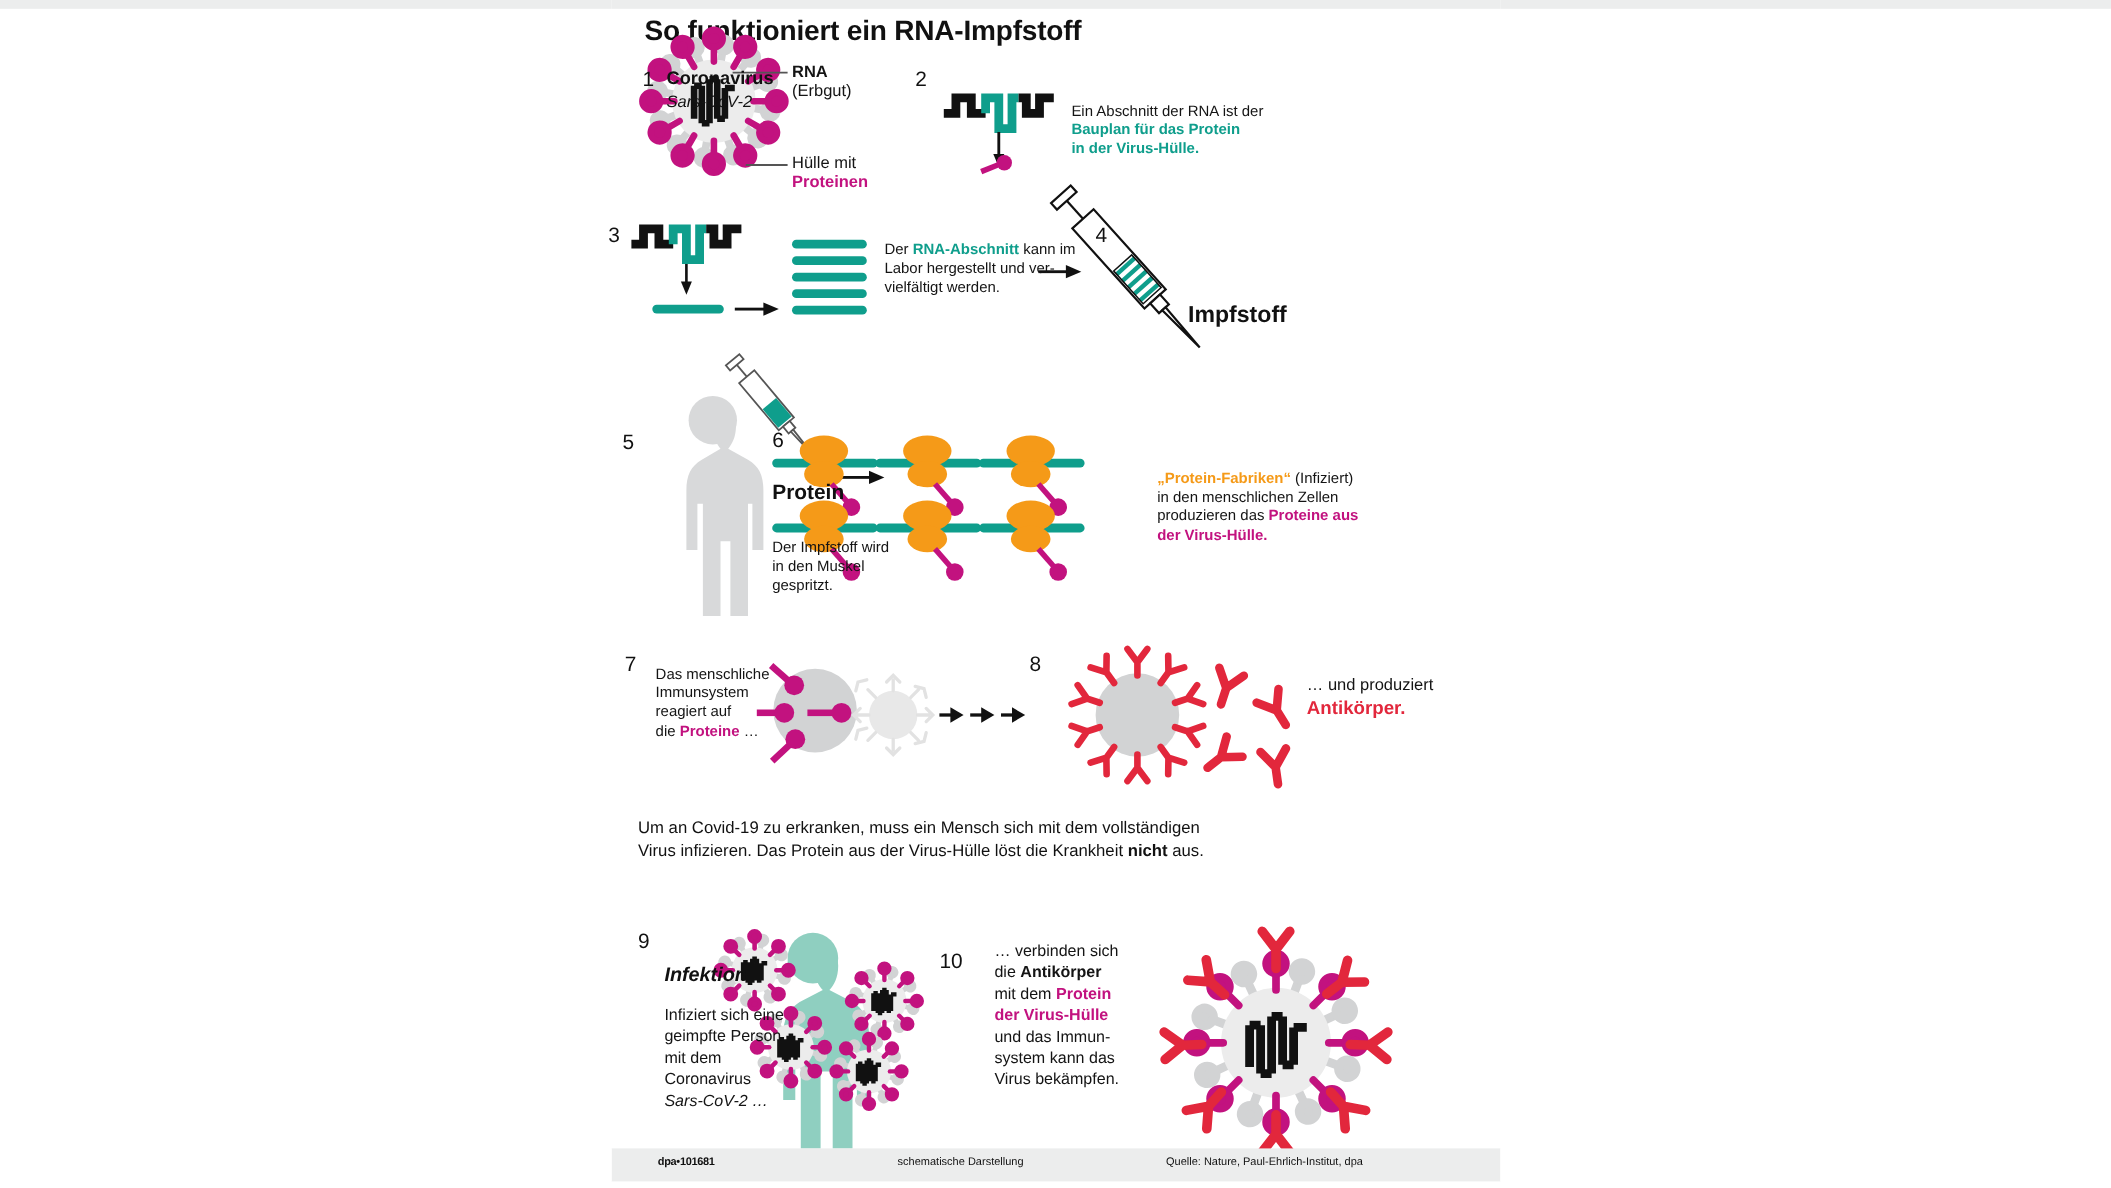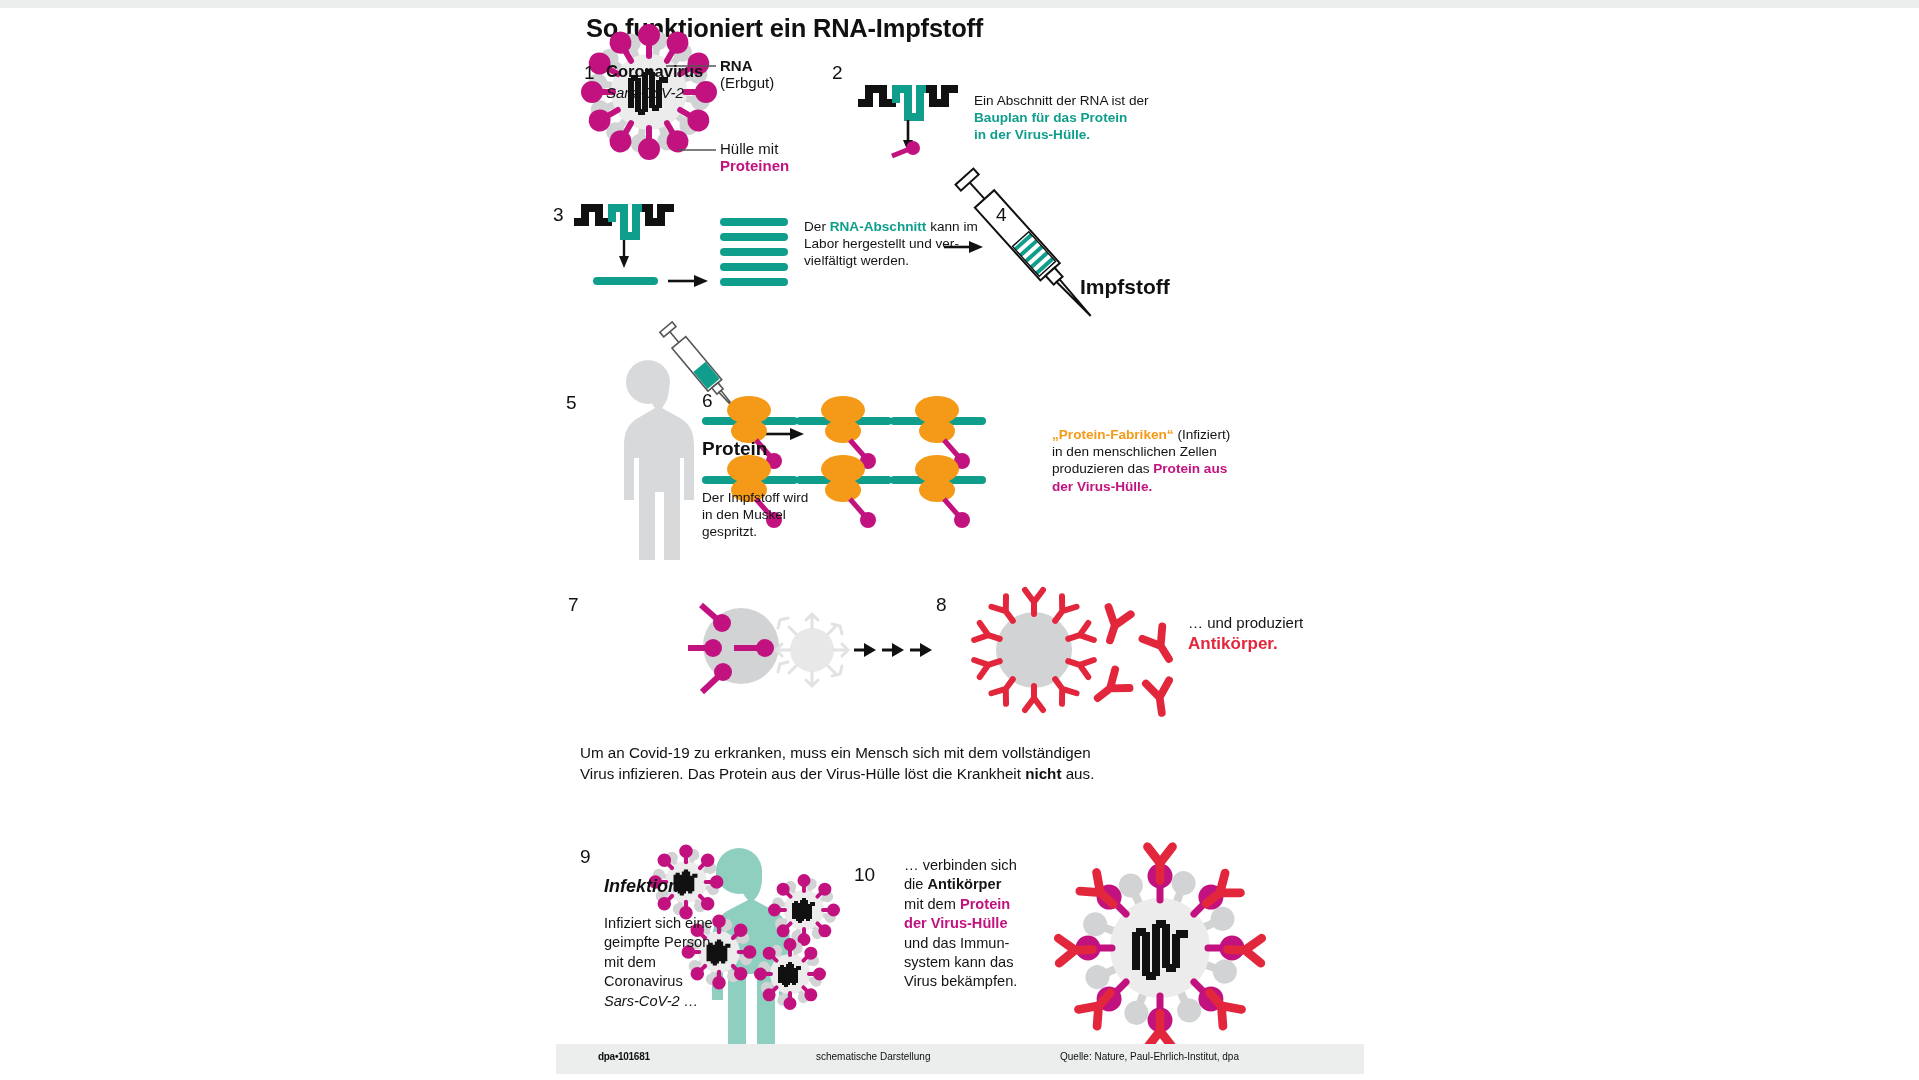--- a/index.html
+++ b/index.html
@@ -922,25 +922,31 @@
     <div class="txt" style="left:146px; top:489px; width:180px;">
       <span>Der Impfstoff wird</span><br>
       <span>in den Muskel</span><br>
       <span>gespritzt.</span>
     </div>
 
     <div class="step-num" style="left:146px; top:390px;">6</div>
     <div class="txt" style="left:496px; top:426px; width:240px;">
       <b class="orange">„Protein-Fabriken“</b><span> (Infiziert)</span><br>
       <span>in den menschlichen Zellen</span><br>
-      <span>produzieren das </span><b class="magenta">Protein aus</b><br>
+      <span>produzieren das </span><b class="magenta">Proteine aus</b><br>
       <b class="magenta">der Virus-Hülle.</b>
     </div>
 
     <div class="step-num" style="left:12px; top:594px;">7</div>
+    <div class="txt" style="left:40px; top:604px; width:170px;">
+      <span>Das menschliche</span><br>
+      <span>Immunsystem</span><br>
+      <span>reagiert auf</span><br>
+      <span>die </span><b class="magenta">Proteine</b><span> …</span>
+    </div>
 
     <div class="step-num" style="left:380px; top:594px;">8</div>
     <div class="txt" style="left:632px; top:612px; width:170px; font-size:15px; line-height:21px;">
       <span>… und produziert</span><br>
       <b class="red" style="font-size:17px;">Antikörper.</b>
     </div>
 
     <div class="mid-para" style="left:24px; top:742px; width:760px;">
       <span>Um an Covid-19 zu erkranken, muss ein Mensch sich mit dem vollständigen</span><br>
       <span>Virus infizieren. Das Protein aus der Virus-Hülle löst die Krankheit </span><b>nicht</b><span> aus.</span>

